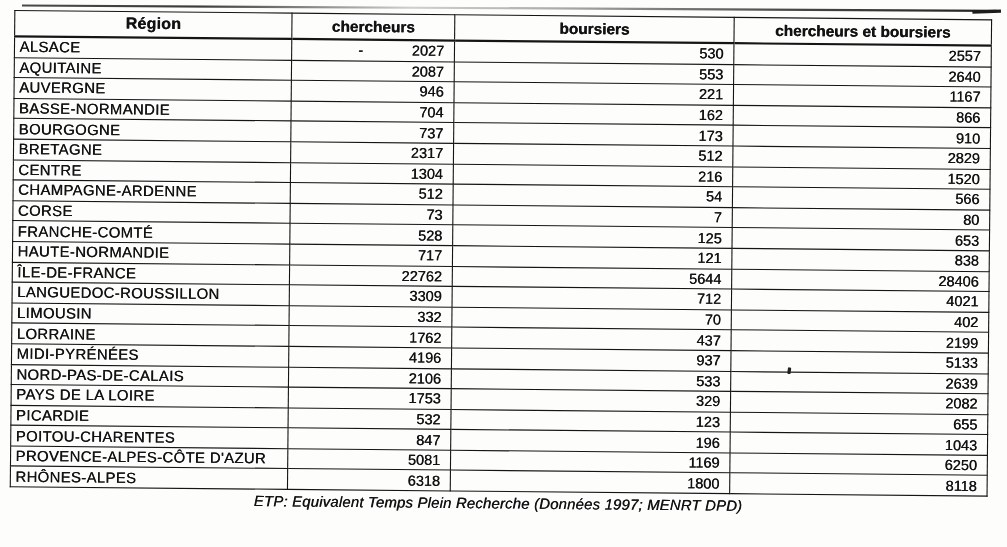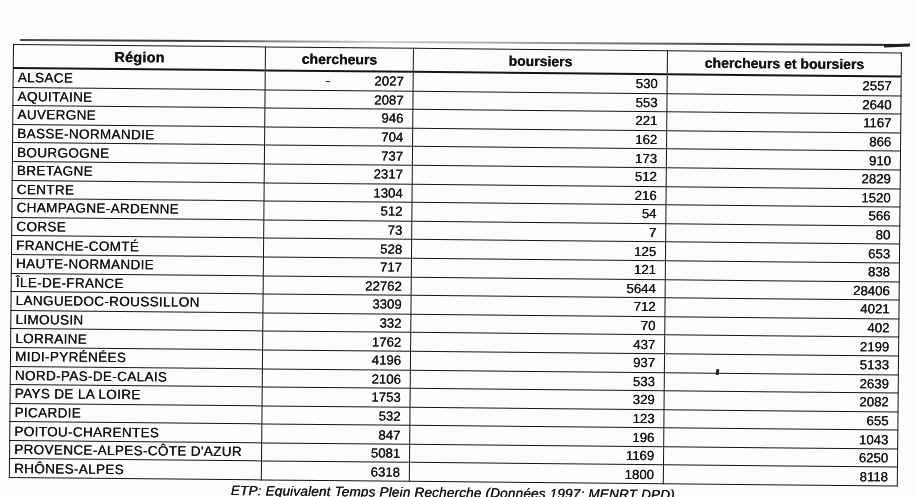--- a/index.html
+++ b/index.html
@@ -1,21 +1,21 @@
 <!DOCTYPE html>
 <html><head>
 <meta charset="utf-8">
 <style>
   html,body { margin:0; padding:0; }
   body {
     width:915px; height:497px; position:relative; overflow:hidden;
     background:#fdfdfc; color:#121212;
     font-family:"Liberation Sans", sans-serif;
   }
-  .page { position:absolute; inset:0;margin-top:35px; }
+  .page { position:absolute; inset:0; }
 
   
   .sheet {
     position:absolute; left:13px; top:9px; width:888px;
     transform:rotate(0.55deg); transform-origin:0 0;
     text-shadow:0.35px 0 0 #161616; 
   }
   table { width:100%; border-collapse:collapse; table-layout:fixed; }
   th, td {
     border:1.7px solid #151515;

